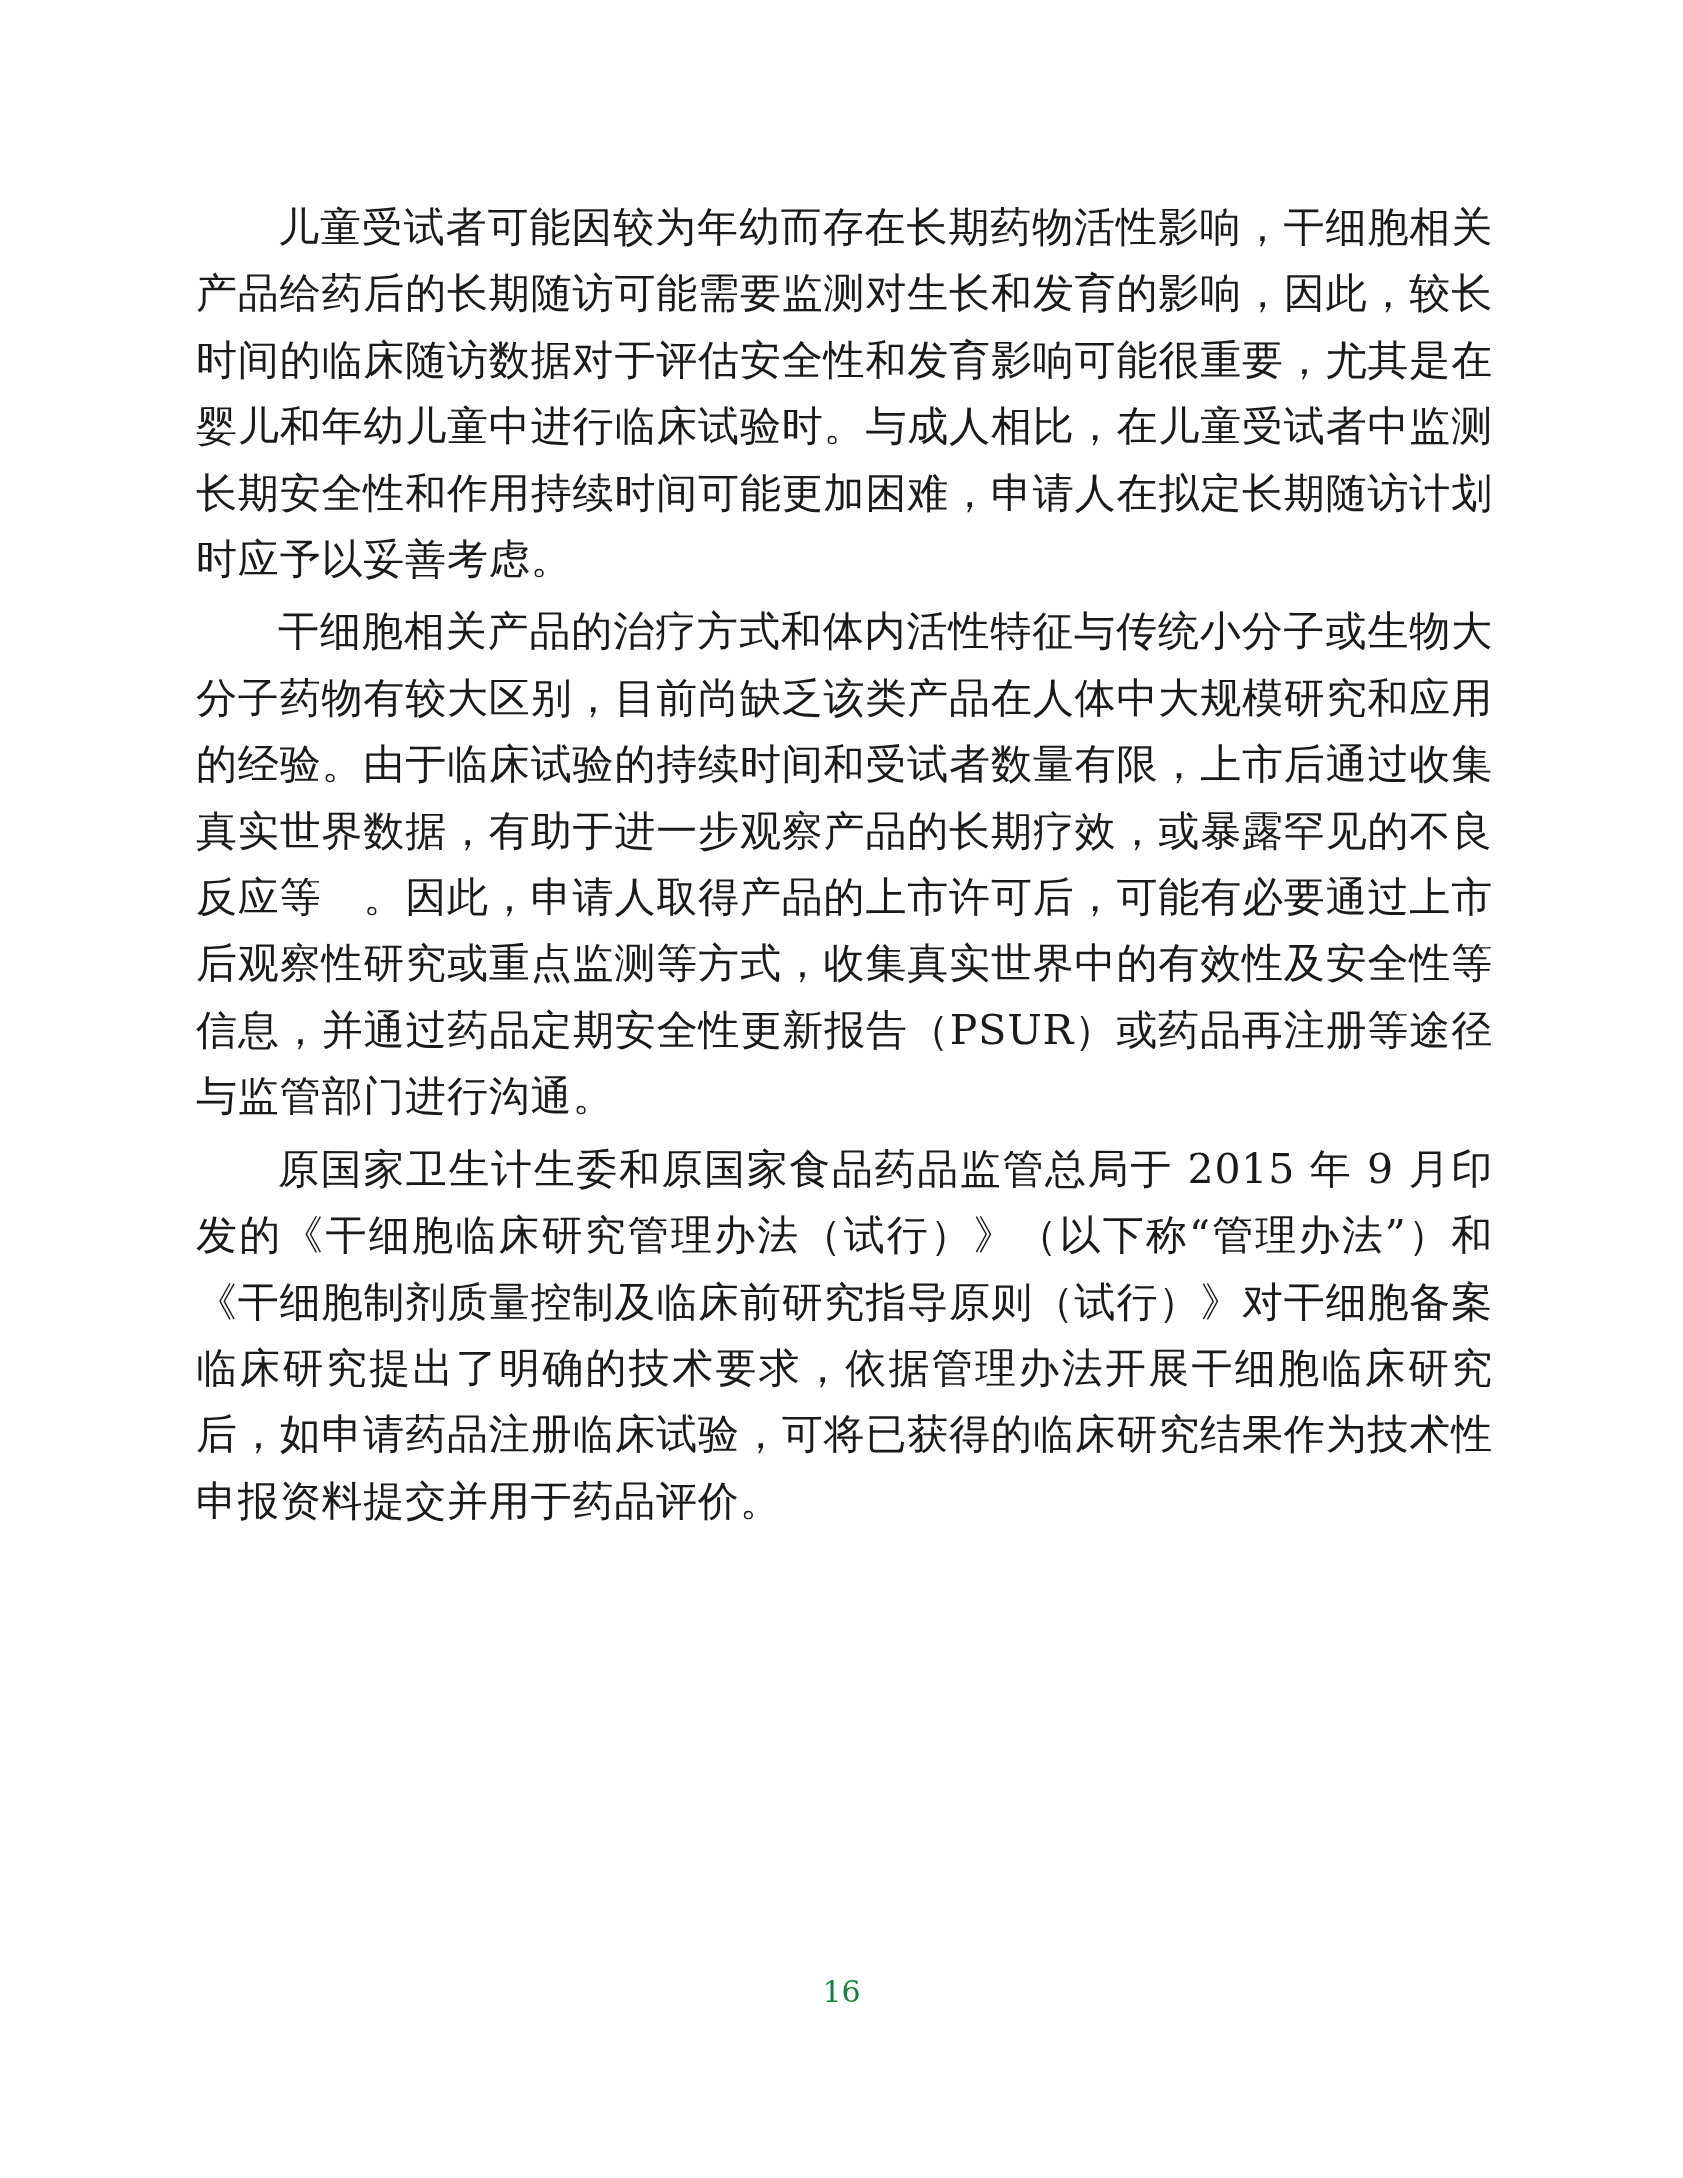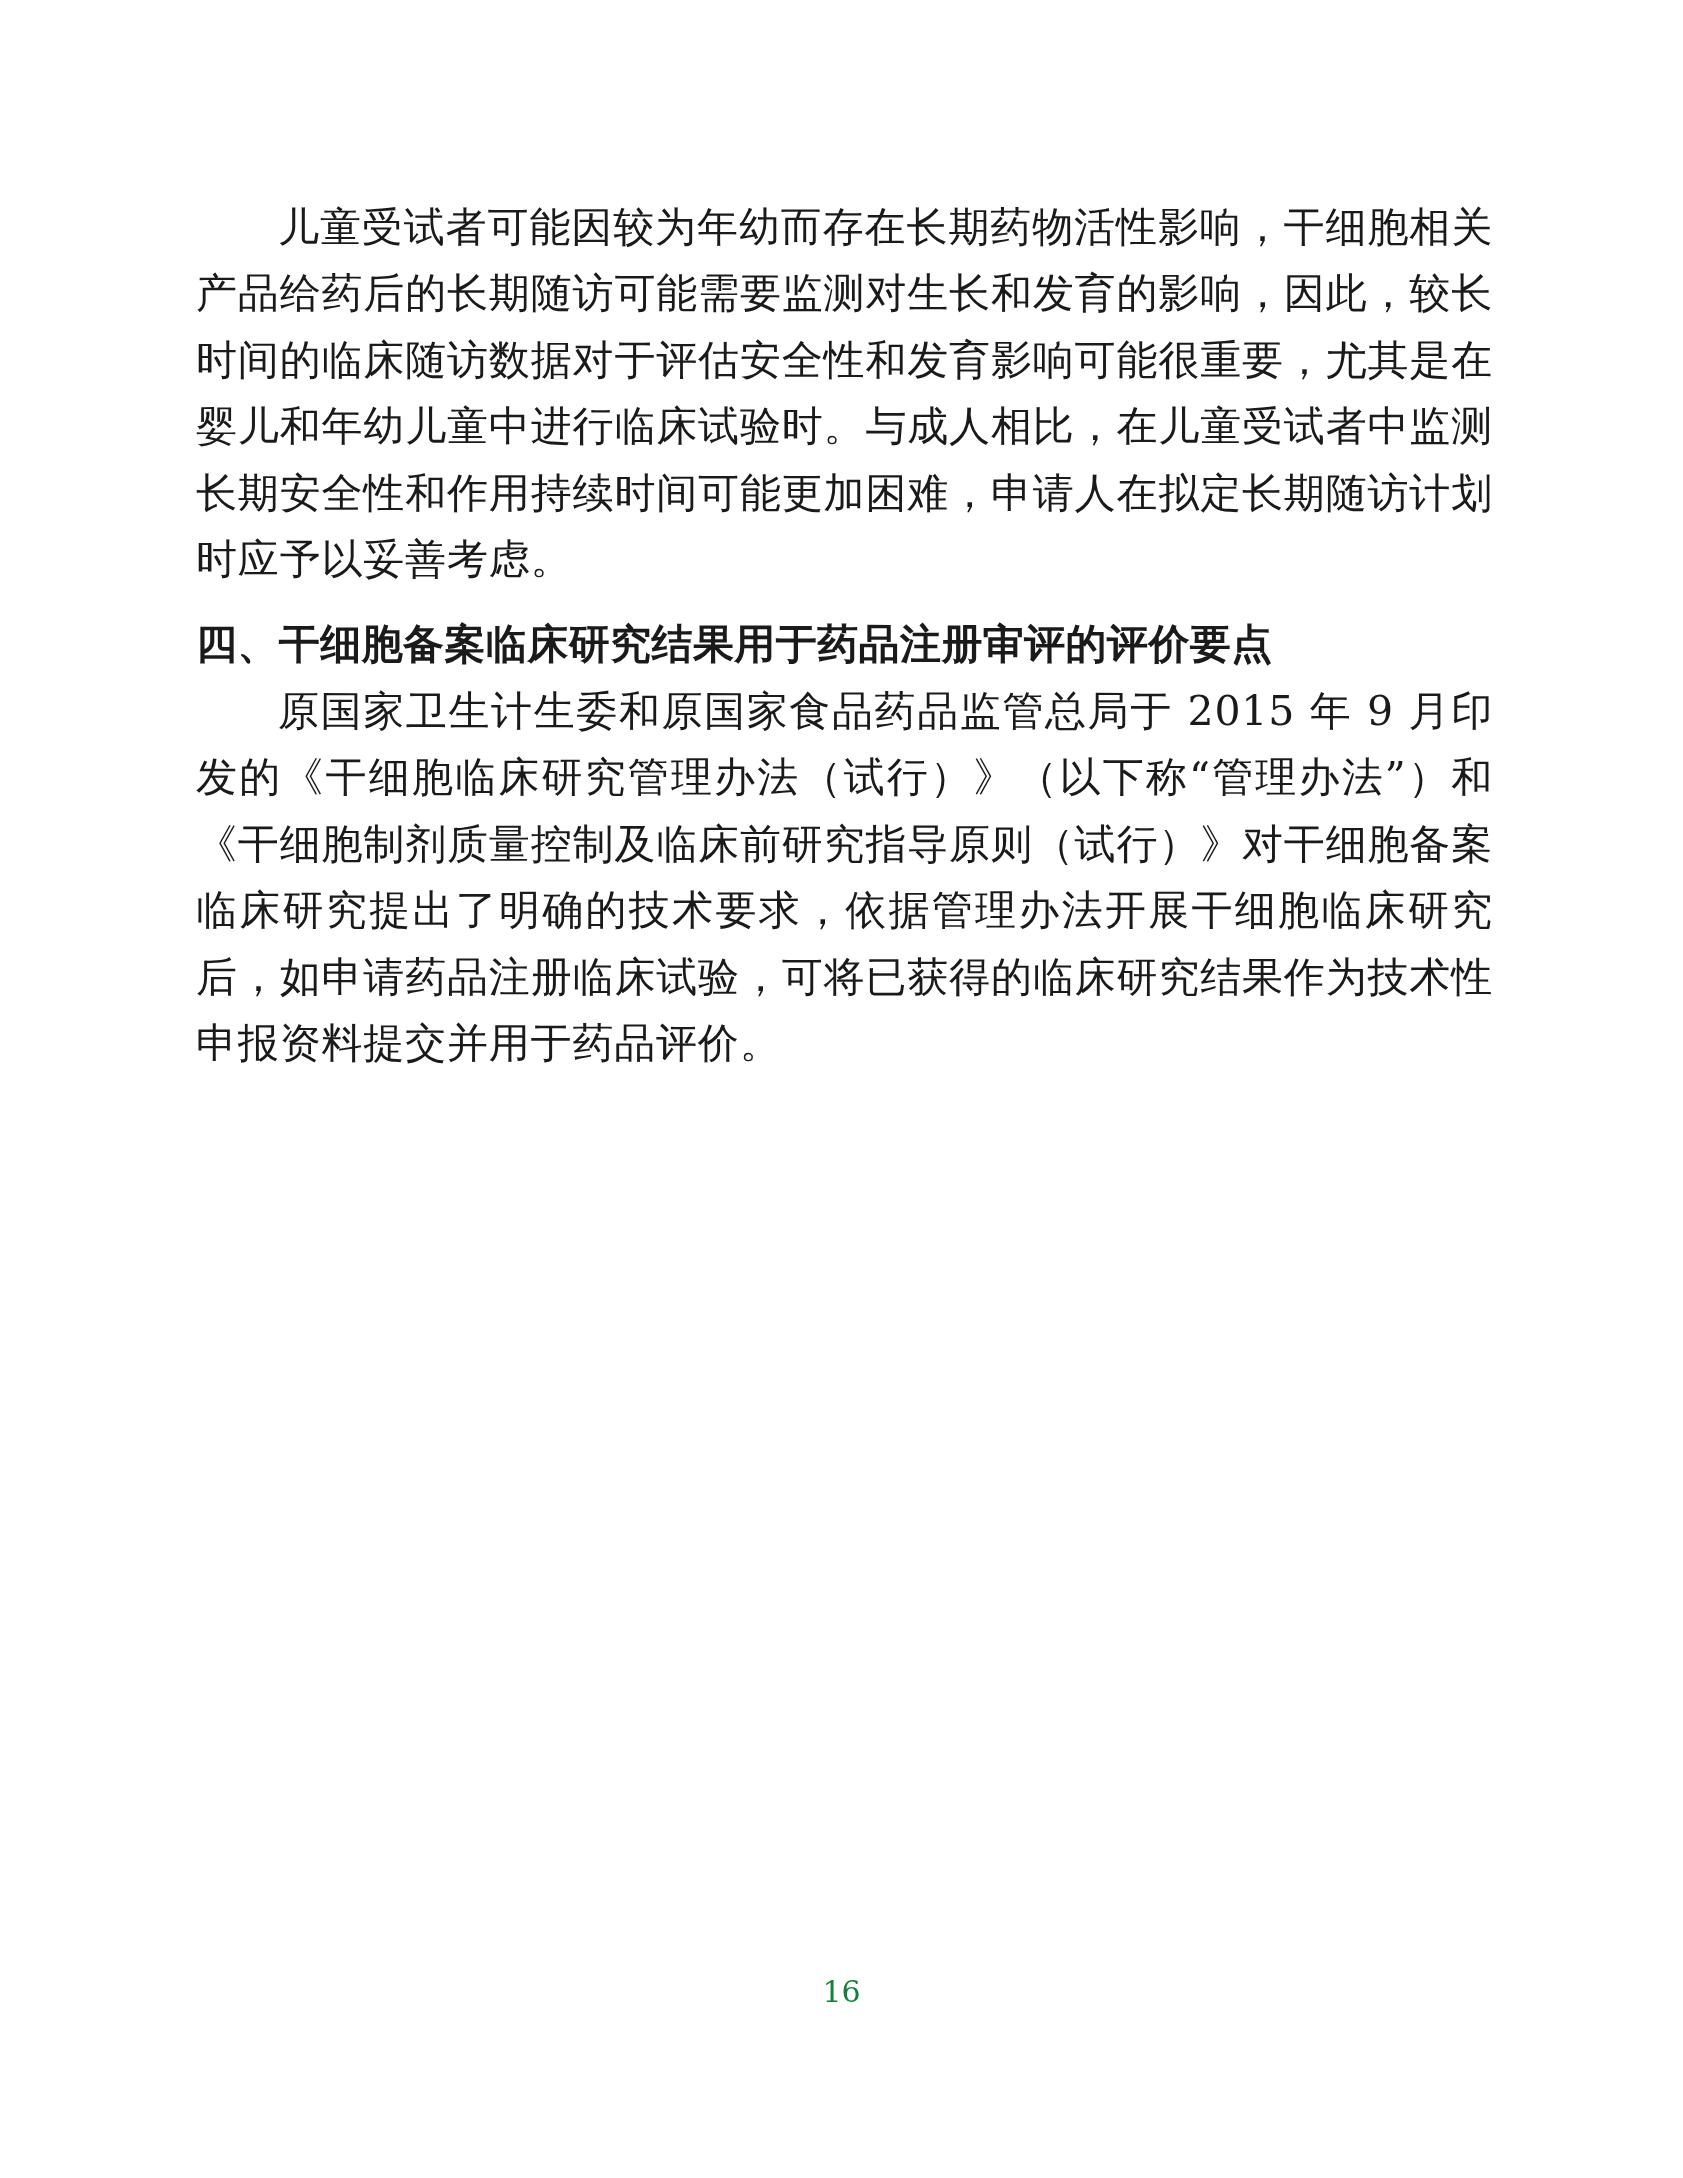--- a/index.html
+++ b/index.html
@@ -61,22 +61,22 @@
 </style>
 </head>
 <body>
 
 <div class="page">
   <div class="content">
 
     <p class="para">儿童受试者可能因较为年幼而存在长期药物活性影响，干细胞相关产品给药后的长期随访可能需要监测对生长和发育的影响，因此，较长时间的临床随访数据对于评估安全性和发育影响可能很重要，尤其是在婴儿和年幼儿童中进行临床试验时。与成人相比，在儿童受试者中监测长期安全性和作用持续时间可能更加困难，申请人在拟定长期随访计划时应予以妥善考虑。</p>
 
 
+    <p class="para">干细胞相关产品的治疗方式和体内活性特征与传统小分子或生物大分子药物有较大区别，目前尚缺乏该类产品在人体中大规模研究和应用的经验。由于临床试验的持续时间和受试者数量有限，上市后通过收集真实世界数据，有助于进一步观察产品的长期疗效，或暴露罕见的不良反应等　。因此，申请人取得产品的上市许可后，可能有必要通过上市后观察性研究或重点监测等方式，收集真实世界中的有效性及安全性等信息，并通过药品定期安全性更新报告（PSUR）或药品再注册等途径与监管部门进行沟通。</p>
 
-    <p class="section-head">四、干细胞备案临床研究结果用于药品注册审评的评价要点</p>
 
     <p class="para">原国家卫生计生委和原国家食品药品监管总局于 2015 年 9 月印发的《干细胞临床研究管理办法（试行）》（以下称“管理办法”）和《干细胞制剂质量控制及临床前研究指导原则（试行）》对干细胞备案临床研究提出了明确的技术要求，依据管理办法开展干细胞临床研究后，如申请药品注册临床试验，可将已获得的临床研究结果作为技术性申报资料提交并用于药品评价。</p>
 
   </div>
 
   <div class="page-number">16</div>
 </div>
 
 
 </body></html>

